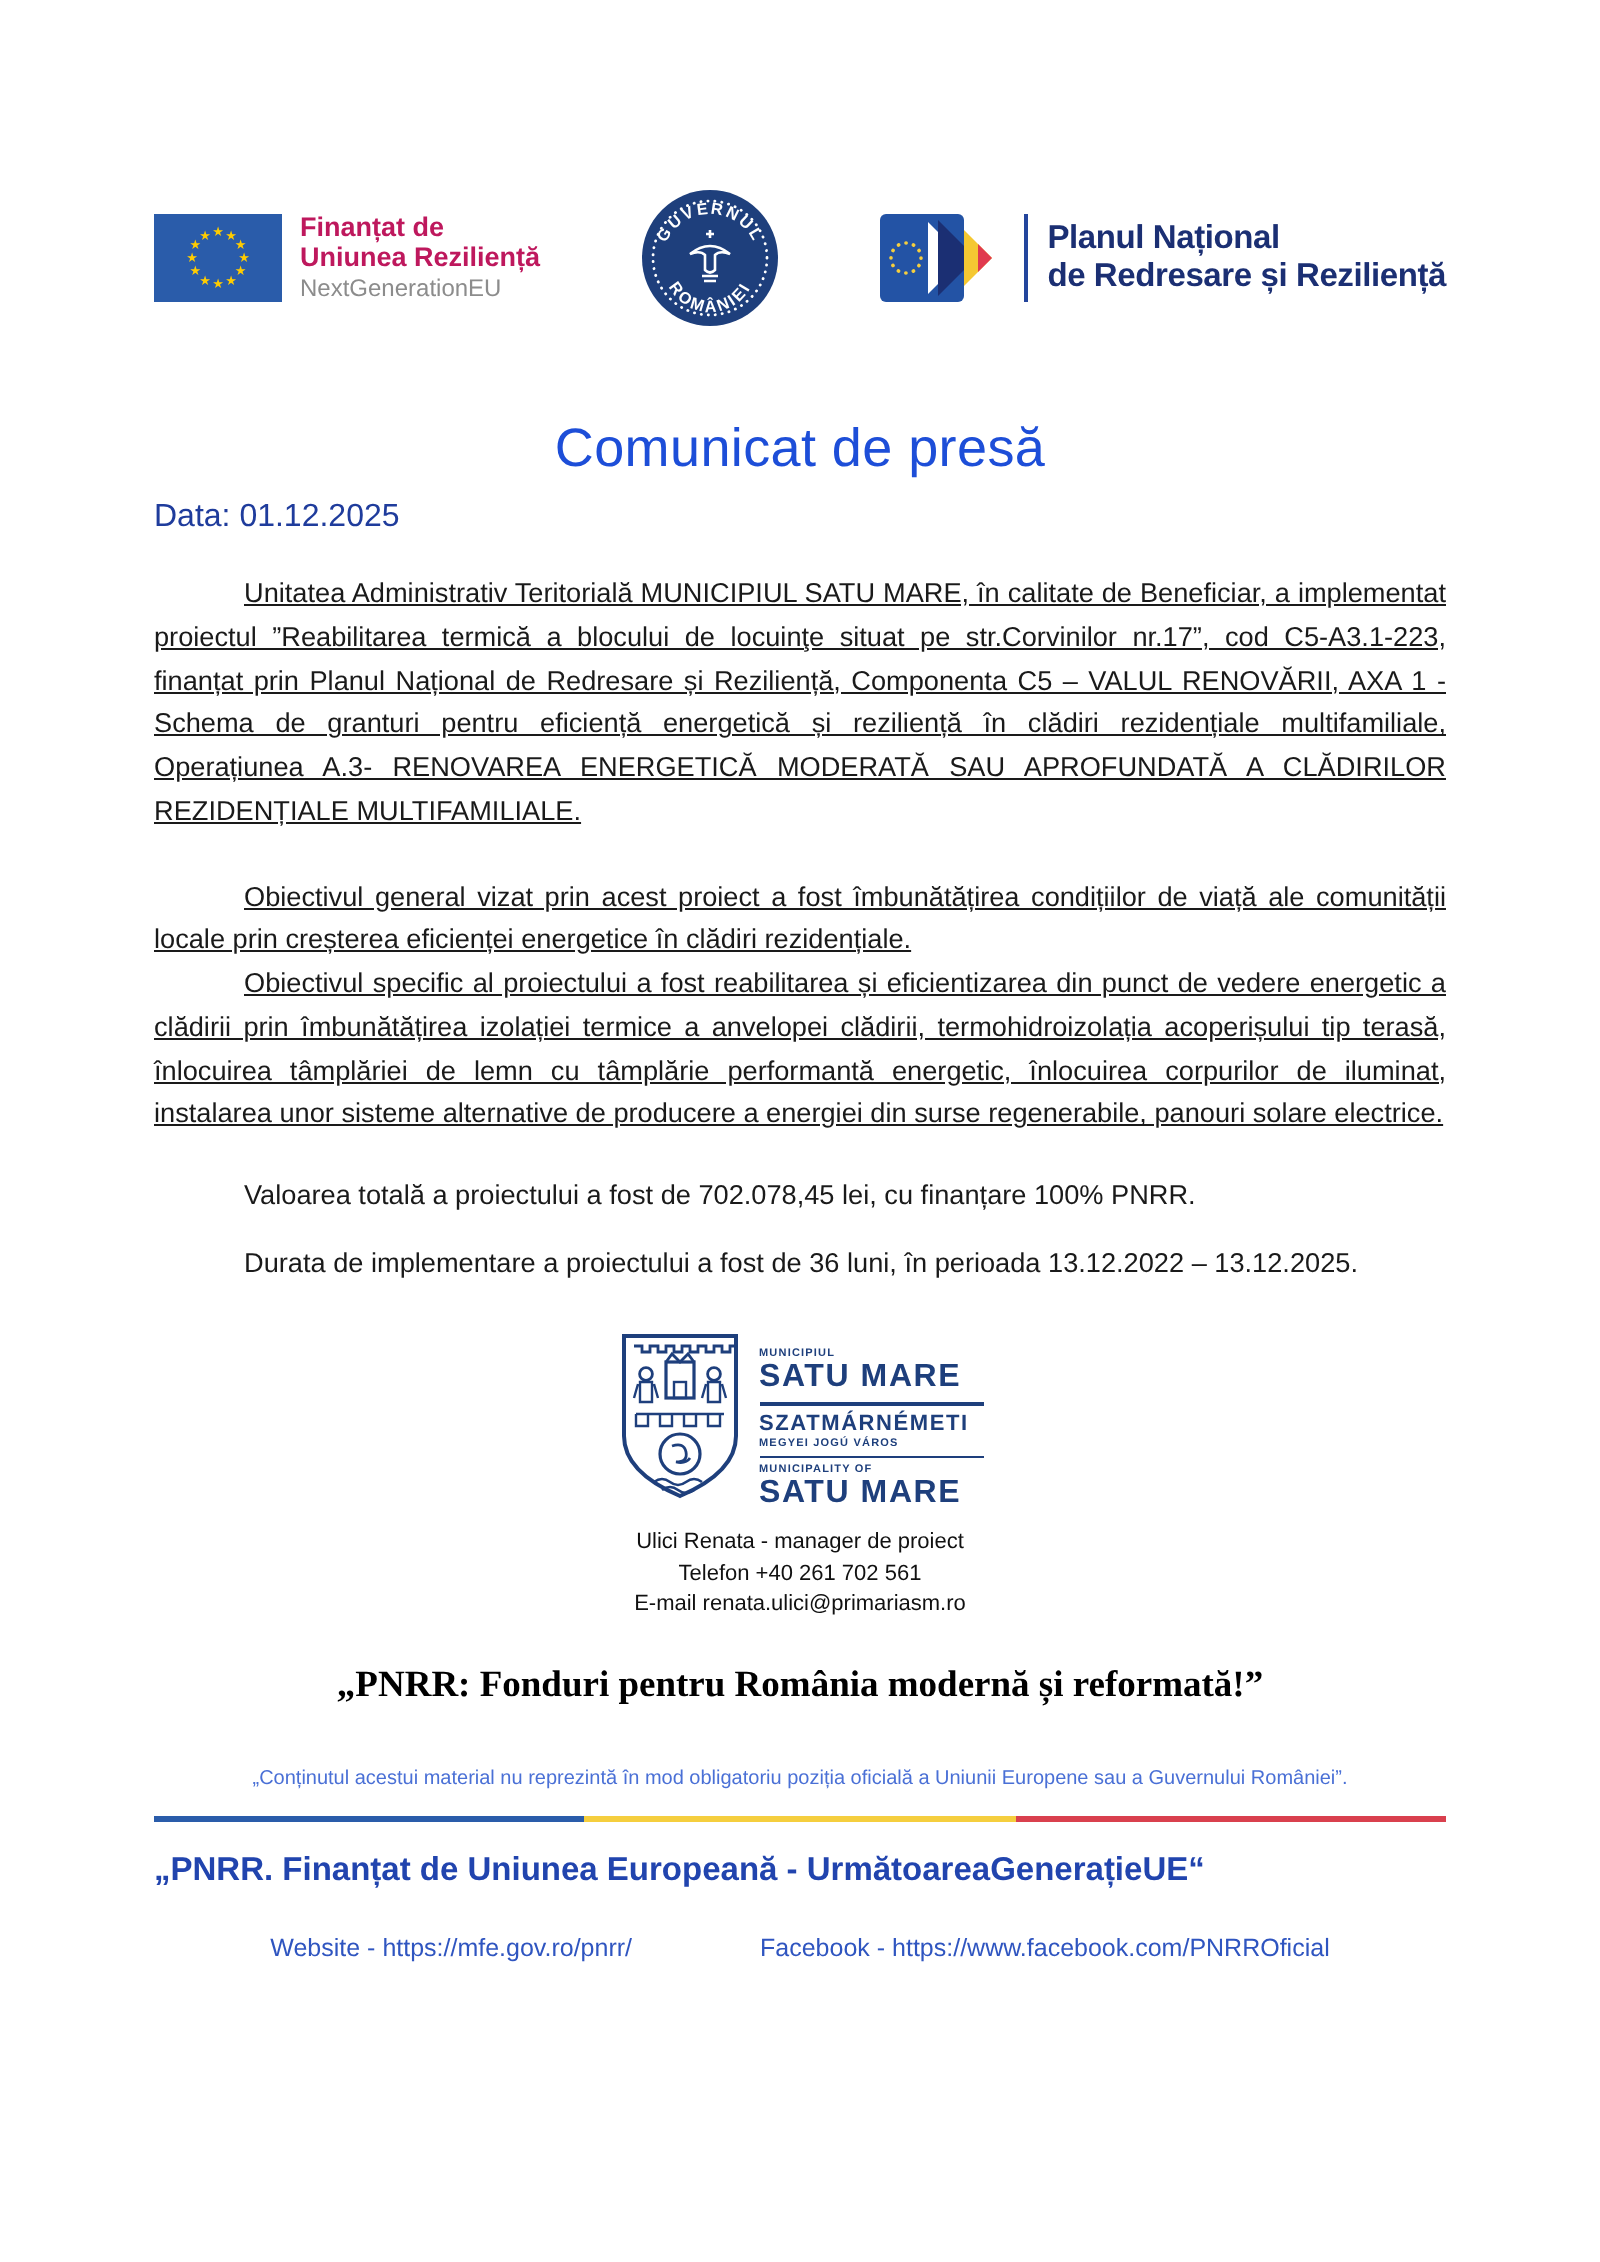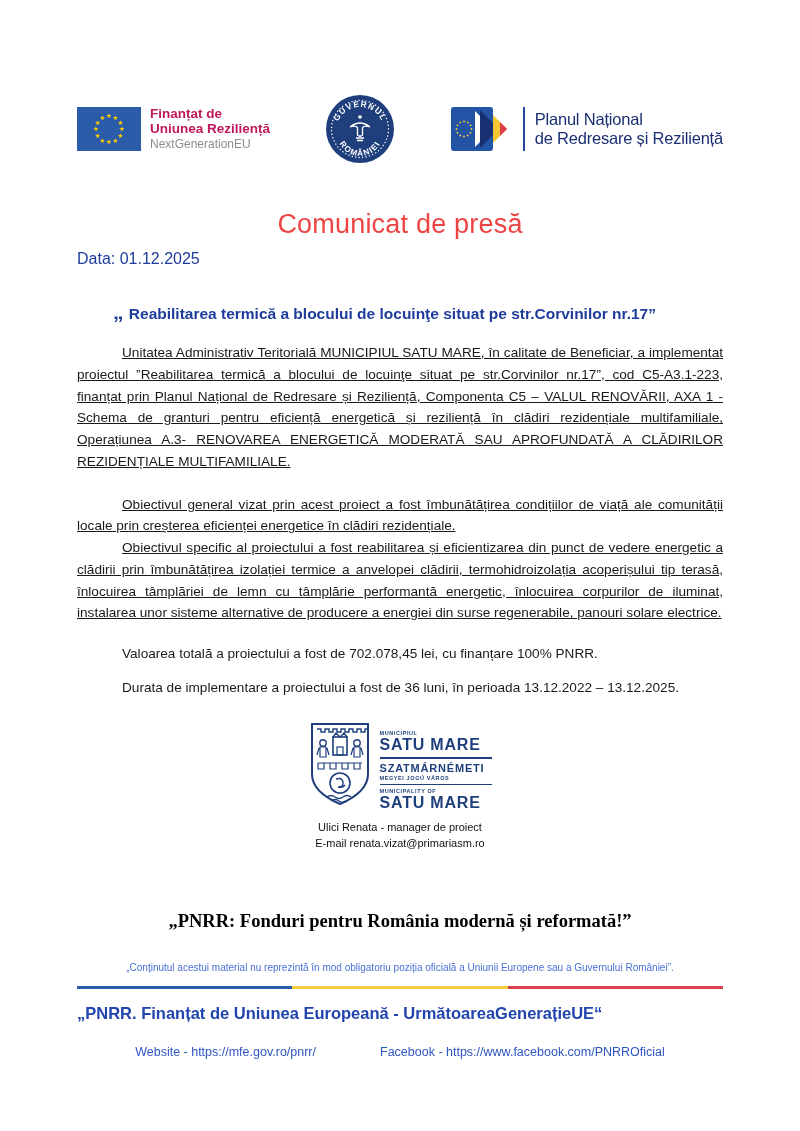--- a/index.html
+++ b/index.html
@@ -10,41 +10,41 @@
     padding: 93px 77px 0 77px; position: relative; overflow: hidden;
   }
   
   .logo-row { display: flex; align-items: center; justify-content: space-between; height: 72px; }
   .eu-logo { display: flex; align-items: center; gap: 9px; }
   .eu-logo .txt { display: flex; flex-direction: column; line-height: 1.12; }
   .eu-logo .txt .l1, .eu-logo .txt .l2 { font-weight: bold; font-size: 13.5px; color: #be185d; }
   .eu-logo .txt .l3 { font-size: 12px; color: #8c8c8c; margin-top: 2px; }
   .pnrr-logo { display: flex; align-items: center; gap: 10px; }
   .pnrr-logo .divider { width: 2px; height: 44px; background: #23459c; }
-  .pnrr-logo .txt { line-height: 1.15; font-weight: normal; font-size: 16.5px; color: #1b2f73; letter-spacing: -0.2px; }
+  .pnrr-logo .txt { line-height: 1.15; font-weight: bold; font-size: 16.5px; color: #1b2f73; letter-spacing: -0.2px; }
   
-  .doc-title { margin-top: 44px; text-align: center; font-size: 27px; color: #ef4444; letter-spacing: 0.2px; }
+  .doc-title { margin-top: 44px; text-align: center; font-size: 27px; color: #1d4ed8; letter-spacing: 0.2px; }
   .doc-date  { margin-top: 10px; font-size: 16px; color: #1f3c9c; padding-right: 4px; }
   .doc-subtitle { margin-top: 32px; padding-left: 36px; font-size: 15.5px; font-weight: bold; color: #1f3c9c; }
   .doc-subtitle .big-quote { font-size: 21px; letter-spacing: 1px; }
   
   .body-text { margin-top: 18px; font-size: 13.6px; line-height: 1.6; text-align: justify; text-decoration: underline; }
   .body-text p { text-indent: 45px; }
   .body-text p + p.gap { margin-top: 21px; }
   .fact-line { margin-top: 22px; font-size: 13.6px; padding-left: 45px; }
   
   .city-logo { margin-top: 26px; display: flex; justify-content: center; align-items: flex-start; gap: 9px; }
   .city-logo .txt { display: flex; flex-direction: column; color: #1e3f7c; padding-top: 9px; width: 112px; }
   .city-logo .tiny { font-size: 5.5px; font-weight: bold; letter-spacing: 0.6px; }
   .city-logo .big  { font-size: 16px; font-weight: bold; letter-spacing: 0.8px; line-height: 1.15; }
   .city-logo .rule { height: 1.5px; background: #1e3f7c; margin: 3px 0; width: 100%; }
   
   .contact { margin-top: 8px; text-align: center; font-size: 11px; line-height: 1.4; color: #111; }
   
-  .slogan { margin-top: 60px; text-align: center; font-family: "Liberation Serif", serif; font-weight: bold; font-size: 18.5px; color: #000; }
+  .slogan { margin-top: 22px; text-align: center; font-family: "Liberation Serif", serif; font-weight: bold; font-size: 18.5px; color: #000; }
   .disclaimer { margin-top: 30px; text-align: center; font-size: 10px; color: #4a70d6; }
   .tricolor { margin-top: 13px; display: flex; height: 3px; width: 100%; }
   .tricolor .seg { flex: 1; }
   .footer-statement { margin-top: 15px; text-align: left; font-weight: bold; font-size: 16.5px; color: #2144ae; }
   .footer-links { margin-top: 22px; display: flex; justify-content: center; gap: 64px; font-size: 12.5px; color: #2f55c0; }
   .footer-links span { white-space: nowrap; }
 </style>
 </head>
 <body>
 
@@ -110,21 +110,20 @@
       <div class="txt">
         <div>Planul Național</div>
         <div>de Redresare și Reziliență</div>
       </div>
     </div>
   </div>
 
   <div class="doc-title">Comunicat de presă</div>
   <div class="doc-date">Data: 01.12.2025</div>
 
-  <div class="doc-subtitle"><span class="big-quote">„</span> <span>Reabilitarea termică a blocului de locuinţe situat pe str.Corvinilor nr.17”</span></div>
 
   <div class="body-text">
     <p>Unitatea Administrativ Teritorială MUNICIPIUL SATU MARE, în calitate de Beneficiar, a implementat proiectul ”Reabilitarea termică a blocului de locuinţe situat pe str.Corvinilor nr.17”, cod C5-A3.1-223, finanțat prin Planul Național de Redresare și Reziliență, Componenta C5 – VALUL RENOVĂRII, AXA 1 - Schema de granturi pentru eficiență energetică și reziliență în clădiri rezidențiale multifamiliale, Operațiunea A.3- RENOVAREA ENERGETICĂ MODERATĂ SAU APROFUNDATĂ A CLĂDIRILOR REZIDENȚIALE MULTIFAMILIALE.</p>
     <p class="gap">Obiectivul general vizat prin acest proiect a fost îmbunătățirea condițiilor de viață ale comunității locale prin creșterea eficienței energetice în clădiri rezidențiale.</p>
     <p>Obiectivul specific al proiectului a fost reabilitarea și eficientizarea din punct de vedere energetic a clădirii prin îmbunătățirea izolației termice a anvelopei clădirii, termohidroizolația acoperișului tip terasă, înlocuirea tâmplăriei de lemn cu tâmplărie performantă energetic, înlocuirea corpurilor de iluminat, instalarea unor sisteme alternative de producere a energiei din surse regenerabile, panouri solare electrice.</p>
   </div>
 
   <div class="fact-line">Valoarea totală a proiectului a fost de 702.078,45 lei, cu finanțare 100% PNRR.</div>
   <div class="fact-line" style="margin-top:19px;">Durata de implementare a proiectului a fost de 36 luni, în perioada 13.12.2022 – 13.12.2025.</div>
 
@@ -154,21 +153,22 @@
       <span class="big" style="font-size:11px;">SZATMÁRNÉMETI</span>
       <span class="tiny">MEGYEI JOGÚ VÁROS</span>
       <span class="rule"></span>
       <span class="tiny">MUNICIPALITY OF</span>
       <span class="big">SATU MARE</span>
     </div>
   </div>
 
   <div class="contact">
     <div>Ulici Renata - manager de proiect</div>
-    <div>E-mail renata.vizat@primariasm.ro</div>
+    <div>Telefon +40 261 702 561</div>
+    <div>E-mail renata.ulici@primariasm.ro</div>
   </div>
 
   <div class="slogan">„PNRR: Fonduri pentru România modernă și reformată!”</div>
 
   <div class="disclaimer">„Conținutul acestui material nu reprezintă în mod obligatoriu poziția oficială a Uniunii Europene sau a Guvernului României”.</div>
 
   <div class="tricolor">
     <div class="seg" style="background:#2a5caa;"></div>
     <div class="seg" style="background:#f5ce3e;"></div>
     <div class="seg" style="background:#d9404e;"></div>

